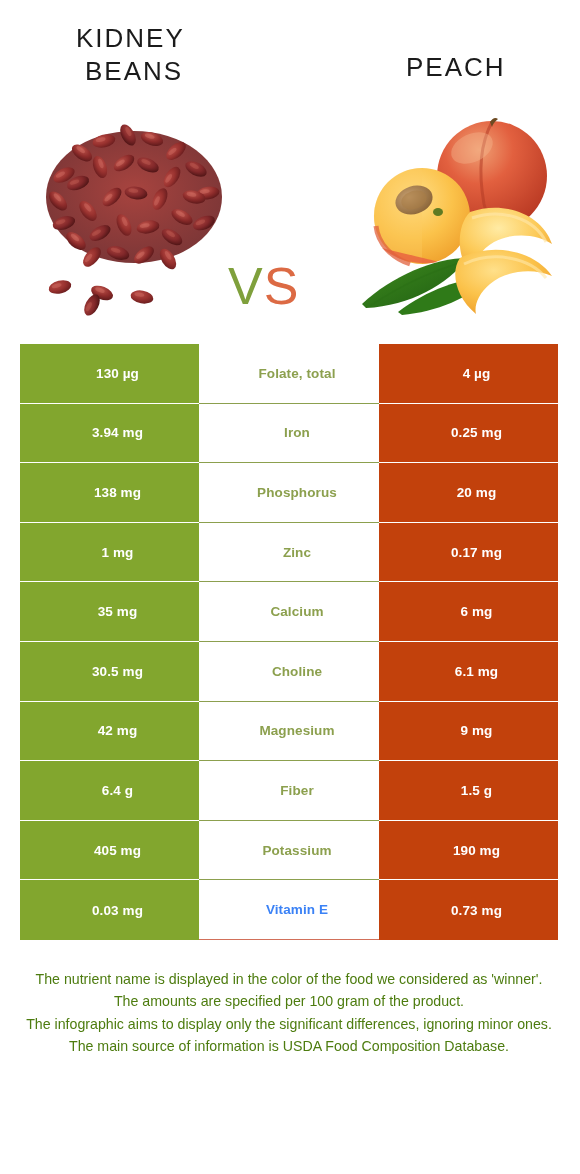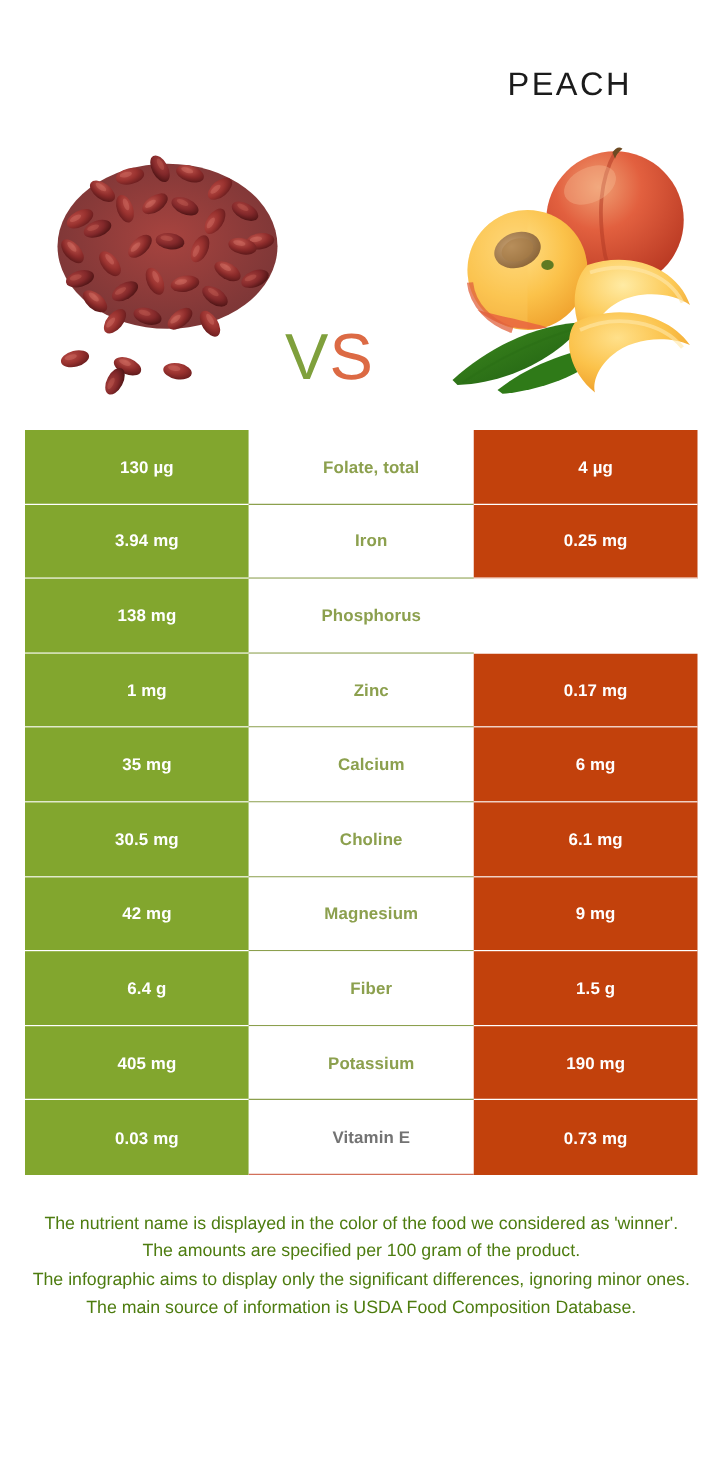--- a/index.html
+++ b/index.html
@@ -114,21 +114,21 @@
     color: #ffffff;
     border-bottom: 1.6px solid #ffffff;
   }
   .cell-mid {
     width: 180px;
     background: #ffffff;
     color: #8CA04E;
     border-bottom: 1px solid #8CA04E;
   }
   .cell-mid.peach-win {
-    color: #737373;
+    color: #3b82f6;
     border-bottom-color: #D2705A;
   }
   .cell-right {
     width: 179px;
     background: #c2410c;
     color: #ffffff;
     border-bottom: 1.6px solid #ffffff;
   }
   .row:last-child .cell-left,
   .row:last-child .cell-right { border-bottom: none; }
@@ -143,20 +143,24 @@
     font-size: 14.2px;
     line-height: 1.58;
     color: #4d7c0f;
     font-weight: 400;
   }
 </style>
 </head>
 <body>
 
 <div class="titles">
+  <div class="title title-left">
+    <span>Kidney</span>
+    <span class="ln2">Beans</span>
+  </div>
   <div class="title title-right">Peach</div>
 </div>
 
 <div class="hero">
 
   <svg class="beans-img" viewBox="0 0 210 215" xmlns="http://www.w3.org/2000/svg">
     <defs>
       <radialGradient id="bnA" cx="36%" cy="30%" r="72%">
         <stop offset="0%" stop-color="#B94C46"></stop>
         <stop offset="55%" stop-color="#99322F"></stop>
@@ -403,20 +407,21 @@
       <div class="cell cell-right">4 µg</div>
     </div>
     <div class="row">
       <div class="cell cell-left">3.94 mg</div>
       <div class="cell cell-mid">Iron</div>
       <div class="cell cell-right">0.25 mg</div>
     </div>
     <div class="row">
       <div class="cell cell-left">138 mg</div>
       <div class="cell cell-mid">Phosphorus</div>
+      <div class="cell cell-right">20 mg</div>
     </div>
     <div class="row">
       <div class="cell cell-left">1 mg</div>
       <div class="cell cell-mid">Zinc</div>
       <div class="cell cell-right">0.17 mg</div>
     </div>
     <div class="row">
       <div class="cell cell-left">35 mg</div>
       <div class="cell cell-mid">Calcium</div>
       <div class="cell cell-right">6 mg</div>

